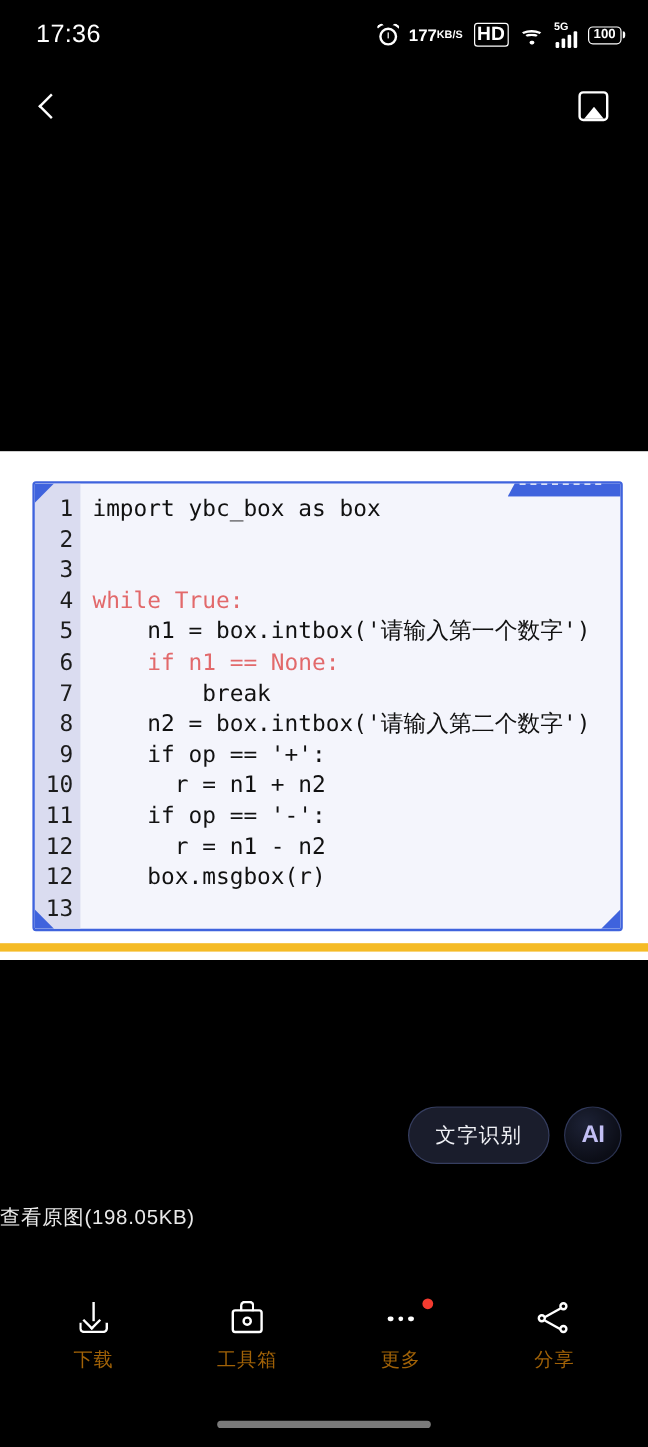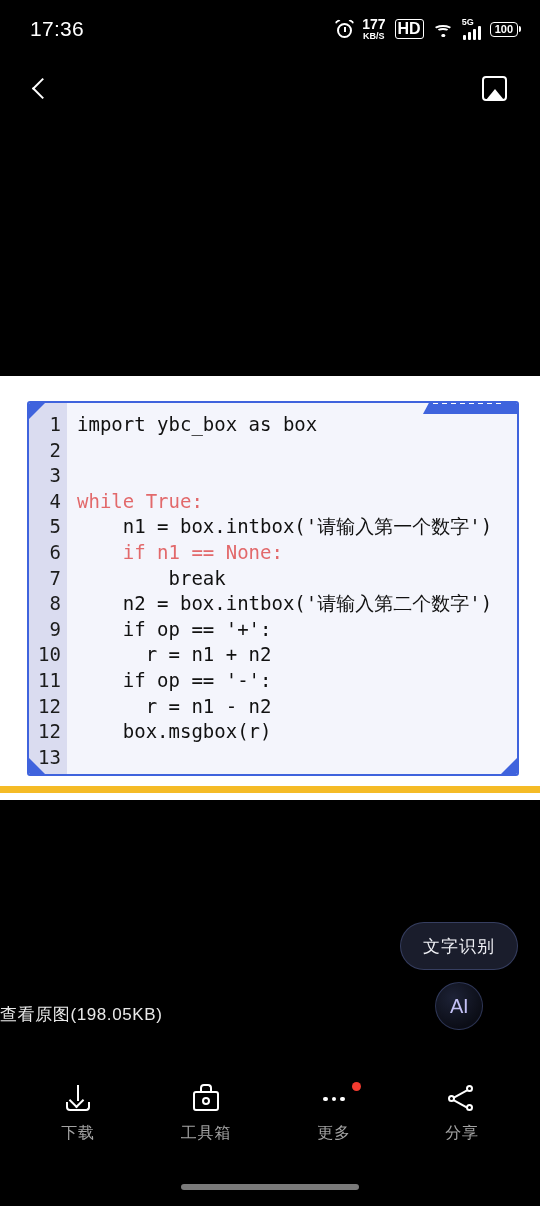--- a/index.html
+++ b/index.html
@@ -27,21 +27,21 @@
     content:""; position:absolute; left:5px; top:2.5px;
     width:1.6px; height:5px; background:#fff;
   }
   .alarm-ico .e1,.alarm-ico .e2{
     position:absolute; top:-1px; width:6px; height:4px;
     border-top:2px solid #fff; border-radius:3px 3px 0 0;
   }
   .alarm-ico .e1{ left:-1px; transform:rotate(-32deg); }
   .alarm-ico .e2{ right:-1px; transform:rotate(32deg); }
 
-  .netspeed{ display:flex; flex-direction:column; align-items:center; line-height:1; }
+  .netspeed{ display:flex; align-items:center; line-height:1; }
   .netspeed .n{ font-size:14px; font-weight:700; }
   .netspeed .u{ font-size:9px; font-weight:700; margin-top:1px; }
 
   .hd-badge{
     font-size:16px; font-weight:700; border:1.6px solid #fff;
     border-radius:3px; padding:1px 2px; line-height:1.05;
   }
 
   .wifi-ico{ width:21px; height:16px; position:relative; }
   .wifi-ico i{
@@ -144,54 +144,54 @@
     font-size:19px; line-height:25.6px; color:#111; white-space:pre;
   }
   .codelines div.kw{ color:#e2696b; }
   .yellow-bar{
     position:absolute; left:0; top:410px; width:540px; height:7px; background:#f5bb26;
   }
 
   
   .float-row{
     position:absolute; right:22px; top:922px;
-    display:flex; align-items:center; gap:12px;flex-direction:column;
+    display:flex; align-items:center; gap:12px;
   }
   .ocr-pill{
     height:48px; padding:0 22px; border-radius:24px;
     background:rgba(28,32,48,.92);
     border:1px solid rgba(120,140,220,.30);
     display:flex; align-items:center; justify-content:center;
     font-size:17px; color:#f0f1f6; letter-spacing:1px;
   }
   .ai-circle{
     width:48px; height:48px; border-radius:50%;
     background:radial-gradient(circle at 38% 32%, #1d2236 0%, #0b0d16 72%);
     border:1px solid rgba(120,140,220,.30);
     display:flex; align-items:center; justify-content:center;
-    font-size:20px; font-weight:400; letter-spacing:-.5px;
+    font-size:20px; font-weight:700; letter-spacing:-.5px;
     color:#c3c0f5;
     text-align:center;
   }
 
   .orig-size{
     position:absolute; left:0; top:1003px; width:540px;
     text-align:left; font-size:17px; color:#e9e9e9; letter-spacing:.6px;
   }
 
   
   .toolbar{
     position:absolute; left:0; bottom:44px; width:540px; height:96px;
     display:flex; align-items:center; justify-content:space-around; padding:0 14px;
   }
   .tool{
     width:86px; display:flex; flex-direction:column; align-items:center;
     gap:9px; position:relative;
   }
-  .tool .lbl{ font-size:16px; color:#a3a3a3; letter-spacing:.8px; }
+  .tool .lbl{ font-size:16px; color:#a16207; letter-spacing:.8px; }
   .tico{ width:30px; height:30px; position:relative; }
 
   
   .ico-dl .shaft{
     position:absolute; left:14px; top:1px; width:2.4px; height:16px; background:#fff;
   }
   .ico-dl .head{
     position:absolute; left:8px; top:11px; width:11px; height:11px;
     border-left:2.4px solid #fff; border-bottom:2.4px solid #fff;
     transform:rotate(-45deg);

